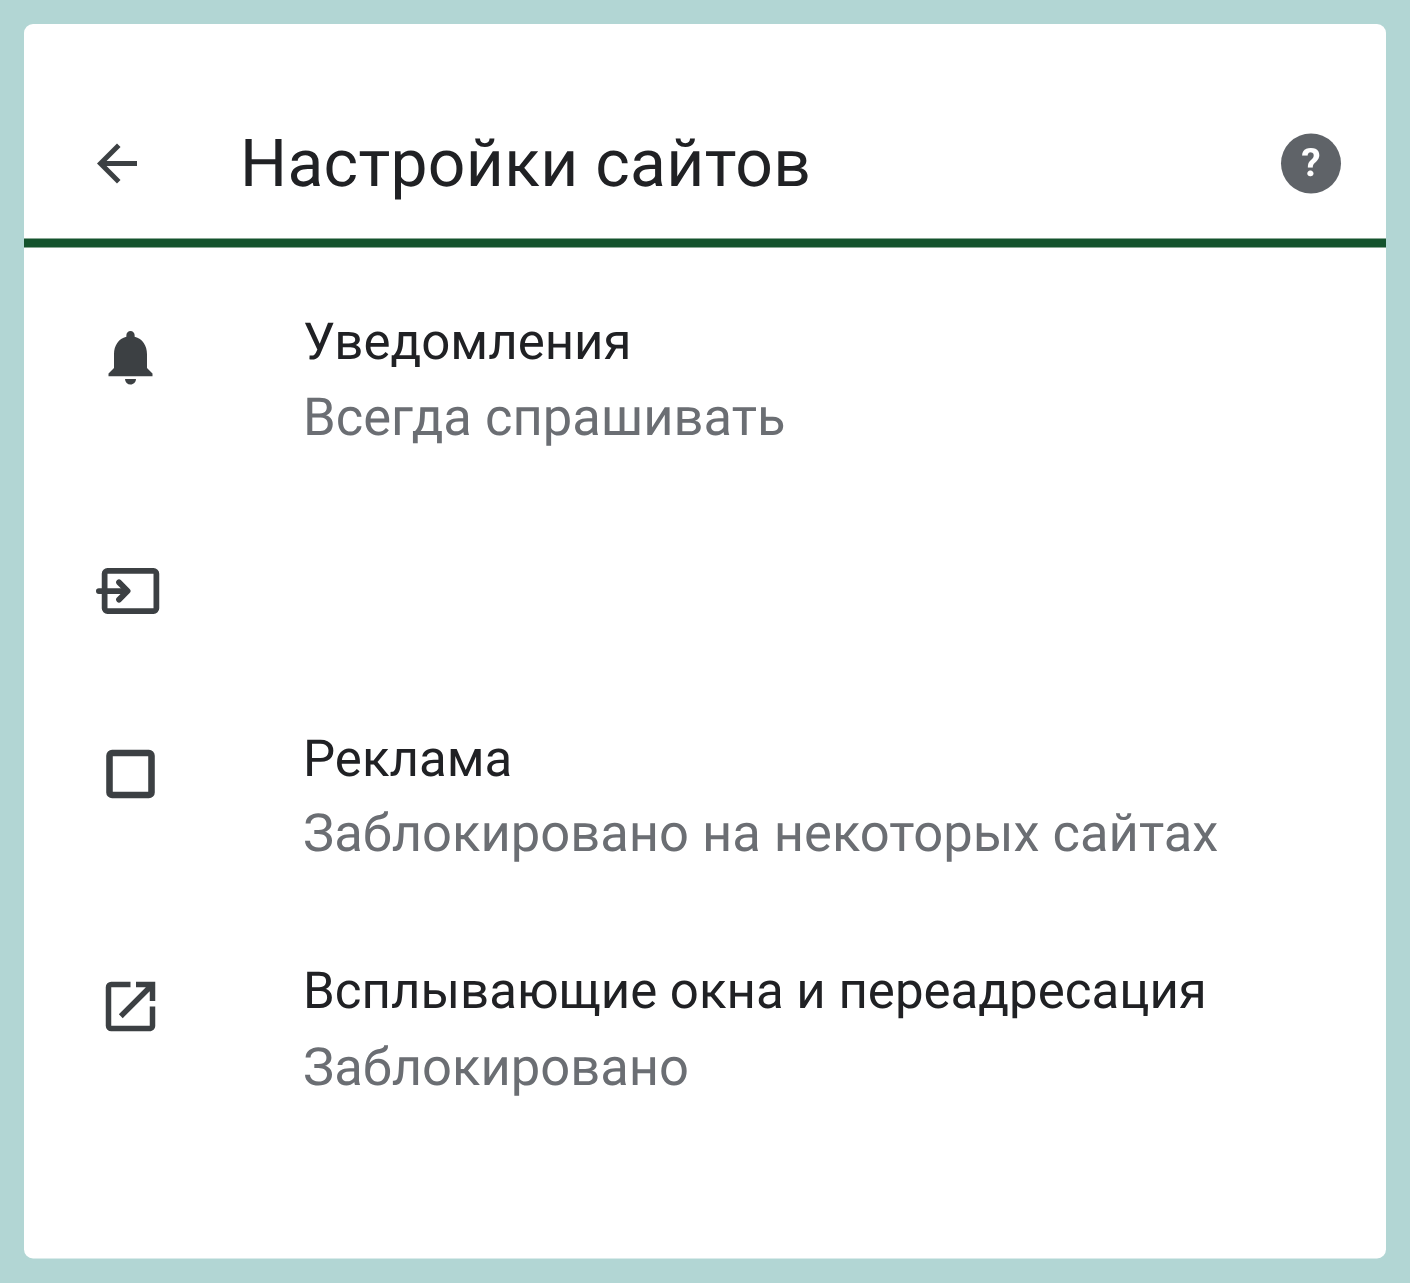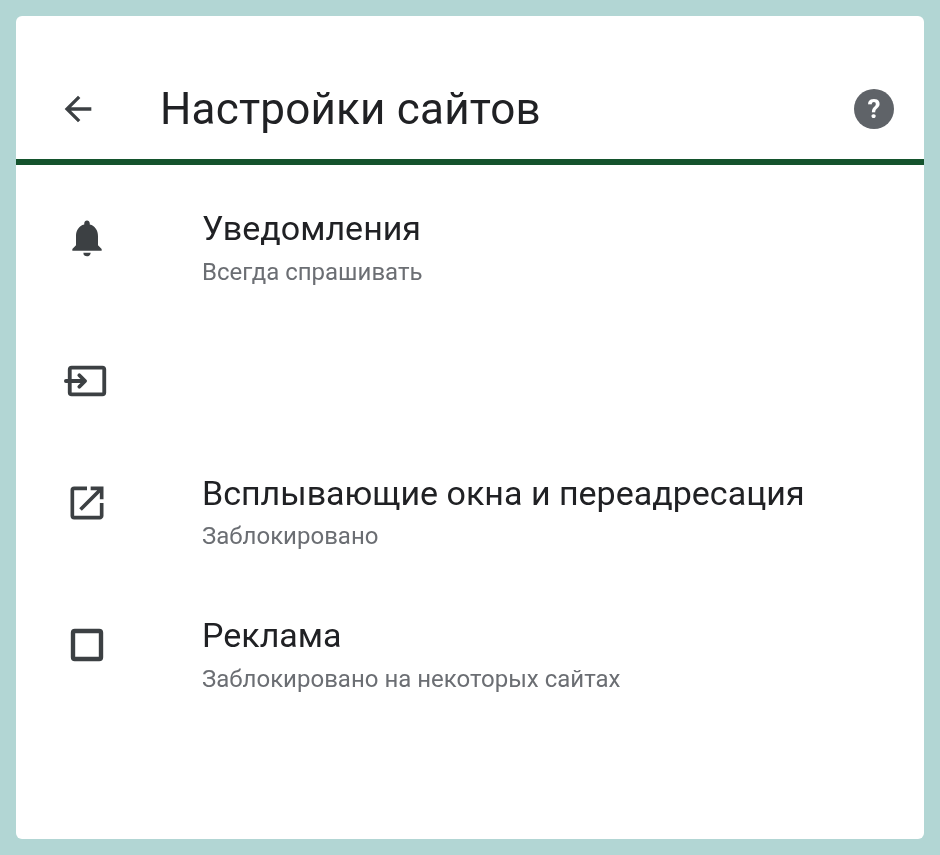--- a/index.html
+++ b/index.html
@@ -87,21 +87,21 @@
       display: flex;
       flex-direction: column;
     }
     .item-title {
       font-size: 34px;
       color: #202124;
       font-weight: 400;
       line-height: 1.25;
     }
     .item-sub {
-      font-size: 24px;
+      font-size: 35px;
       color: #6b6e73;
       margin-top: 8px;
       font-weight: 400;
     }
     svg {
       display: block;
     }
   </style>
 </head>
 <body>
@@ -141,36 +141,36 @@
           <path d="M1 12h9" stroke-linecap="round"></path>
           <path d="M8 9l3 3-3 3" fill="none" stroke-linejoin="round" stroke-linecap="round"></path>
         </svg>
       </div>
       <div class="item-text">
       </div>
     </div>
 
     <div class="list-item">
       <div class="icon-box">
+        <svg width="42" height="42" viewBox="0 0 24 24" fill="none" stroke="#3c4043" stroke-width="2.5">
+          <rect x="4" y="4" width="16" height="16" rx="1"></rect>
+        </svg>
+      </div>
+      <div class="item-text">
+        <div class="item-title">Реклама</div>
+        <div class="item-sub">Заблокировано на некоторых сайтах</div>
+      </div>
+    </div>
+
+    <div class="list-item">
+      <div class="icon-box">
         <svg width="44" height="44" viewBox="0 0 24 24" fill="#3c4043">
           <path d="M19 19H5V5h7V3H5a2 2 0 0 0-2 2v14a2 2 0 0 0 2 2h14c1.1 0 2-.9 2-2v-7h-2v7zM14 3v2h3.59l-9.83 9.83 1.41 1.41L19 6.41V10h2V3h-7z"></path>
         </svg>
       </div>
       <div class="item-text">
         <div class="item-title">Всплывающие окна и переадресация</div>
         <div class="item-sub">Заблокировано</div>
       </div>
     </div>
 
-    <div class="list-item">
-      <div class="icon-box">
-        <svg width="42" height="42" viewBox="0 0 24 24" fill="none" stroke="#3c4043" stroke-width="2.5">
-          <rect x="4" y="4" width="16" height="16" rx="1"></rect>
-        </svg>
-      </div>
-      <div class="item-text">
-        <div class="item-title">Реклама</div>
-        <div class="item-sub">Заблокировано на некоторых сайтах</div>
-      </div>
-    </div>
-
   </div>
 </div>
 
 </body></html>

